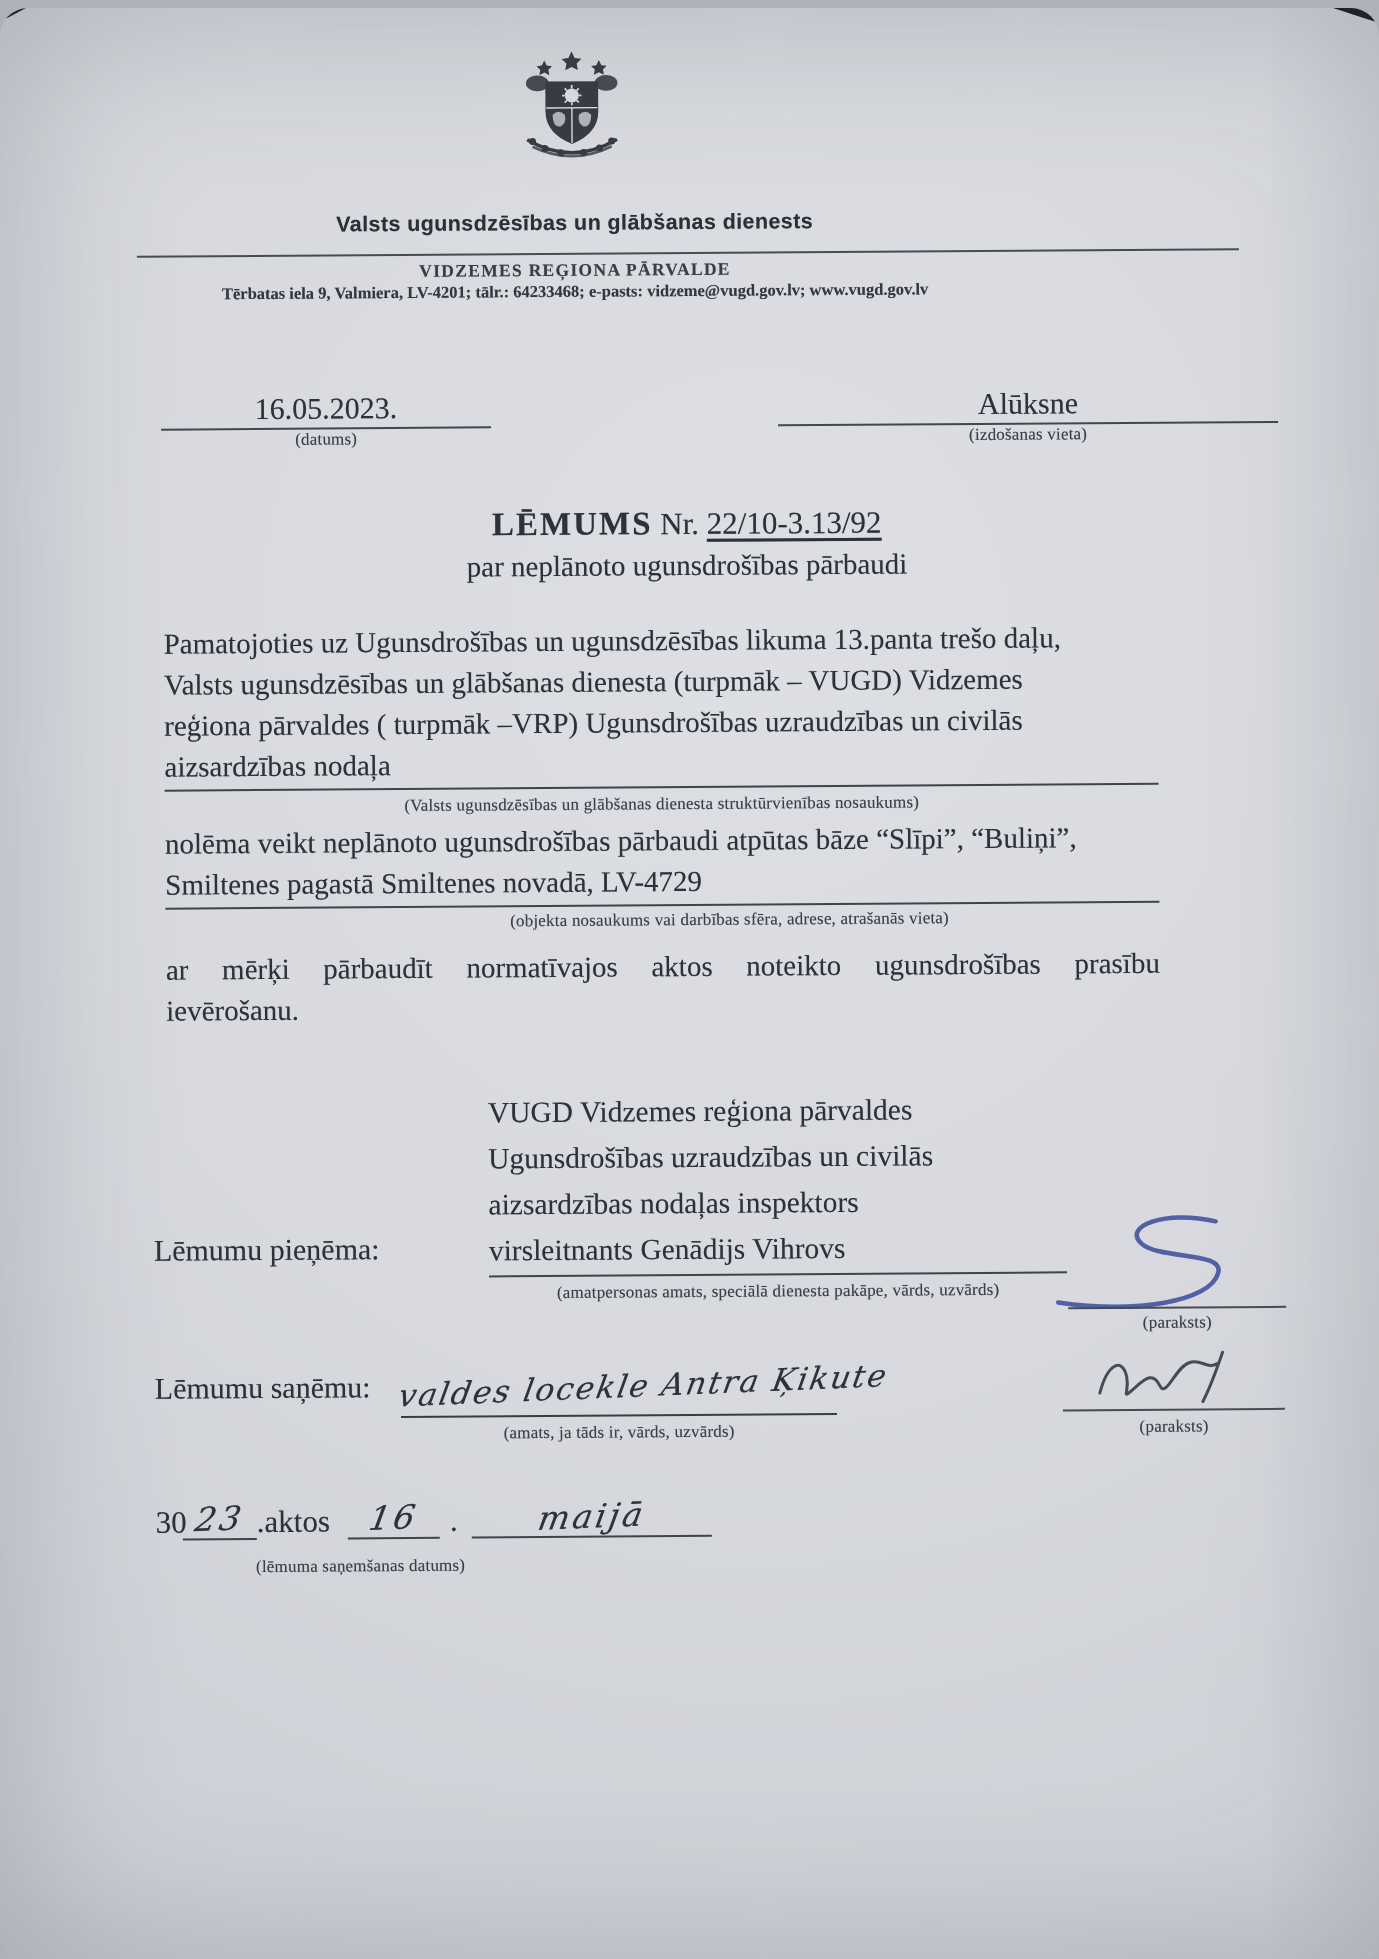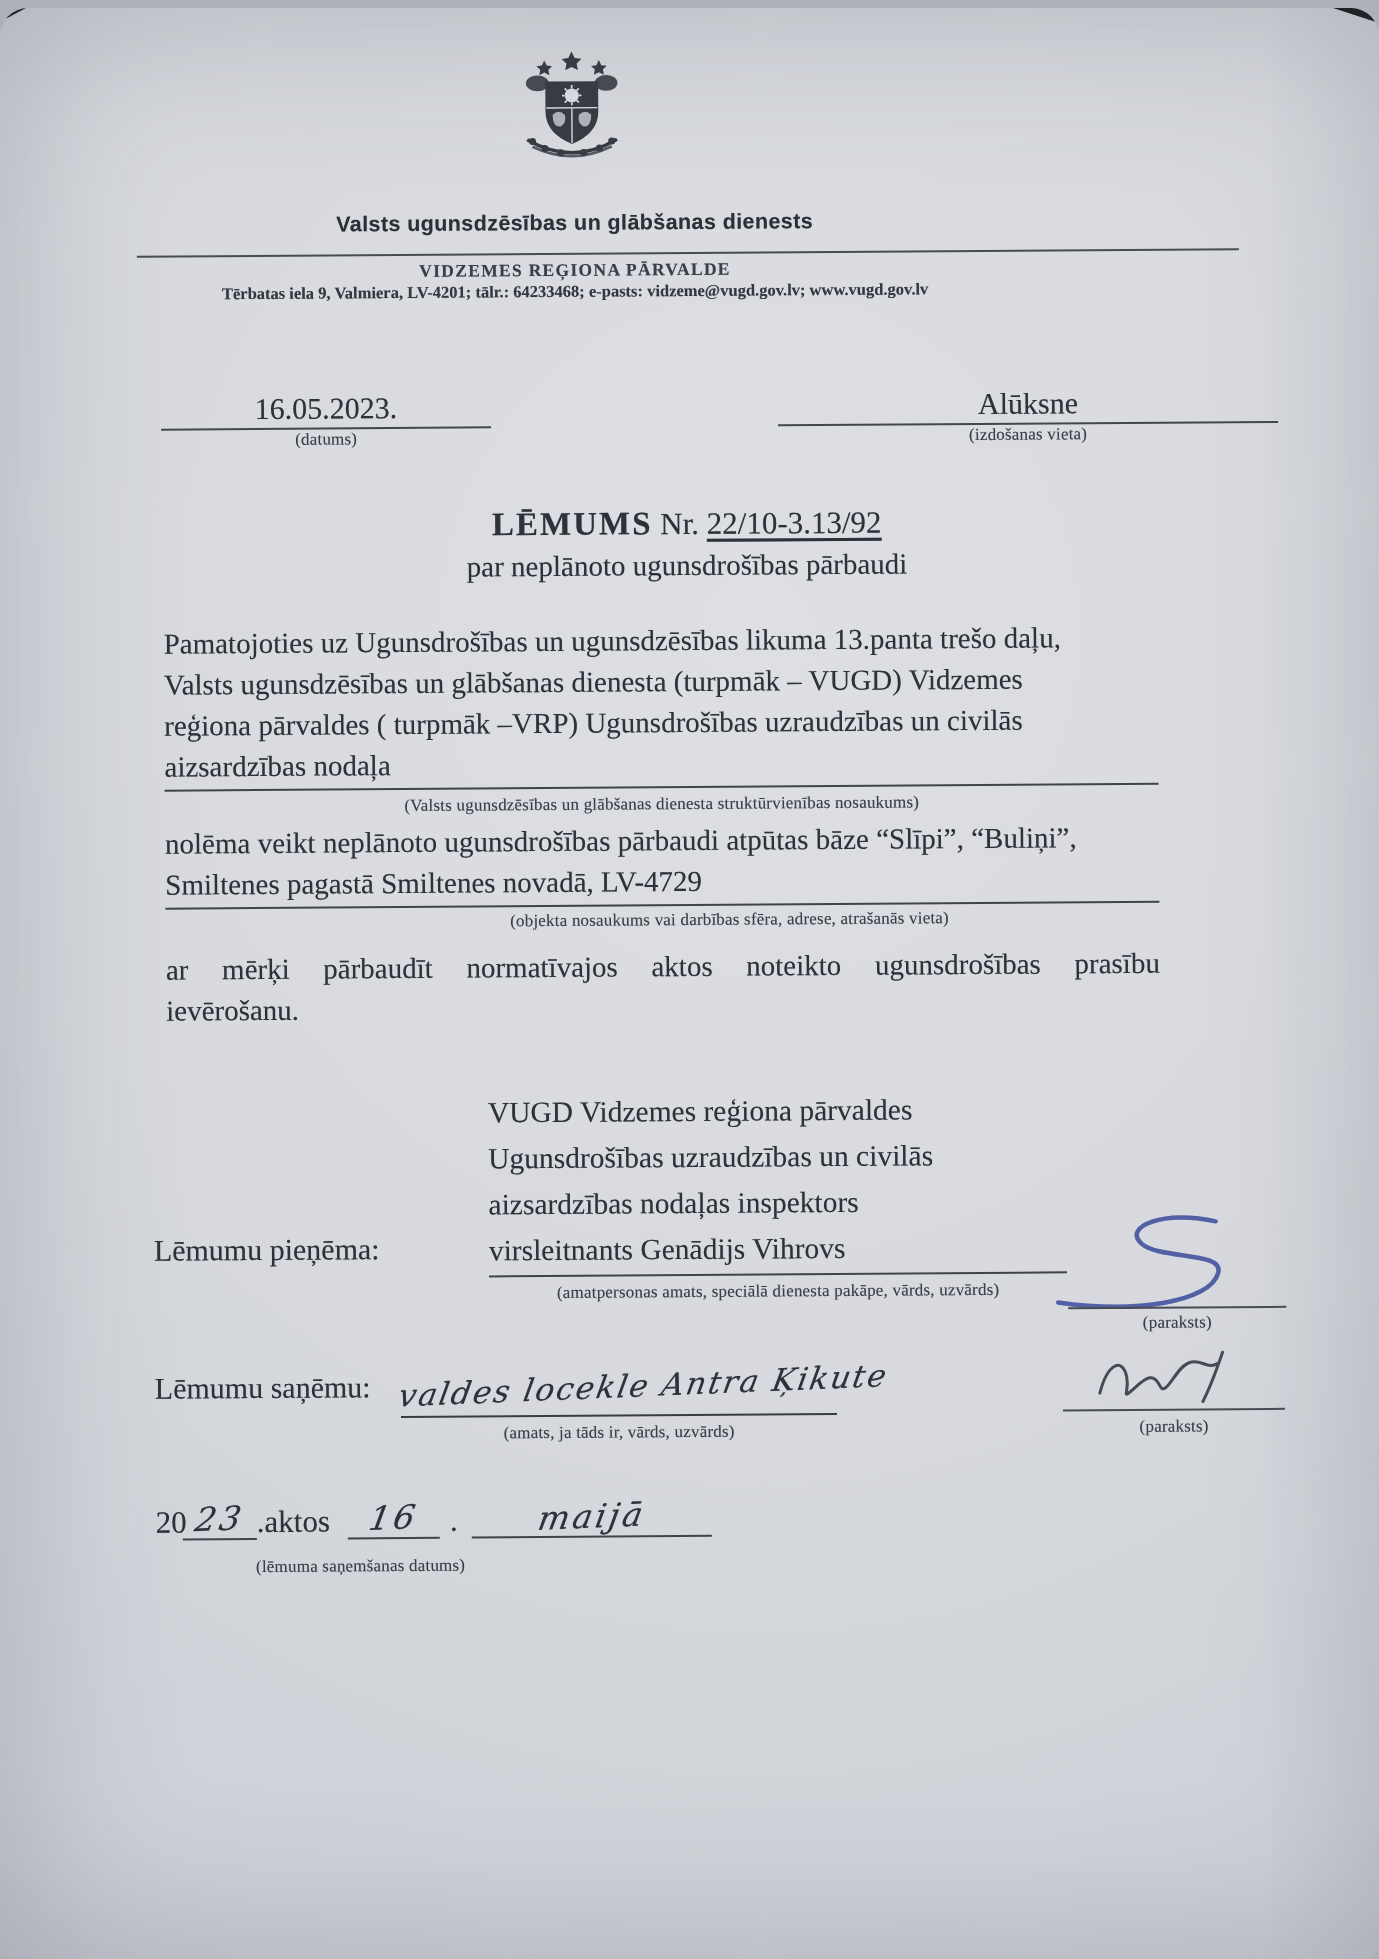--- a/index.html
+++ b/index.html
@@ -184,21 +184,21 @@
     </div>
     <div class="abs center caption recv-cap nowrap">(amats, ja tāds ir, vārds, uzvārds)</div>
 
     <svg class="abs sig2-svg" width="175" height="64" viewBox="0 0 175 64">
       <path d="M12 46 C20 16, 35 10, 39 30 C42 45, 32 54, 47 41 C59 30, 66 26, 72 39 C78 52, 88 20, 102 16 C114 12, 120 24, 130 17 M135 6 C128 26, 122 42, 115 55" stroke="#383c45" stroke-width="3" fill="none" stroke-linecap="round" opacity=".9"></path>
     </svg>
     <div class="abs rule sig2-line"></div>
     <div class="abs center caption sig2-cap">(paraksts)</div>
 
     <div class="abs recv-date">
-      <span>20</span>
+      <span>30</span>
       <span class="hw-seg seg-year"><span class="hw hw-date">23</span></span>
       <span>.aktos</span>
       <span class="hw-seg seg-day"><span class="hw hw-date">16</span></span>
       <span style="margin-left:10px;">.</span>
       <span class="hw-seg seg-month"><span class="hw hw-date">maijā</span></span>
     </div>
     <div class="abs caption recv-date-cap nowrap">(lēmuma saņemšanas datums)</div>
 
   </div>
 </div>

